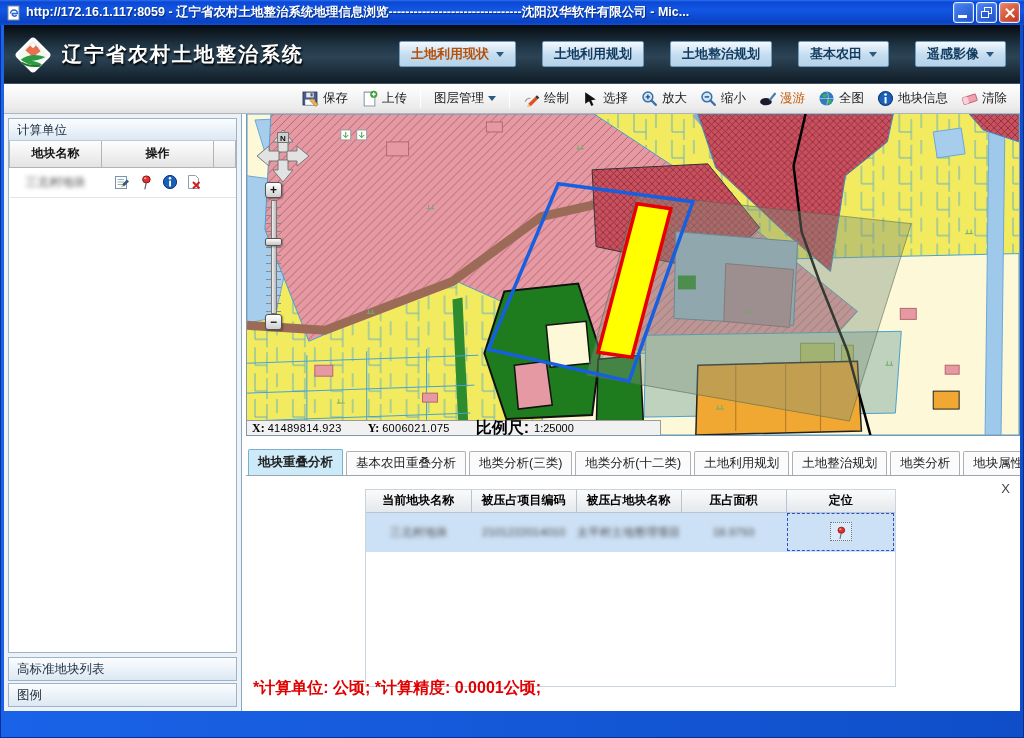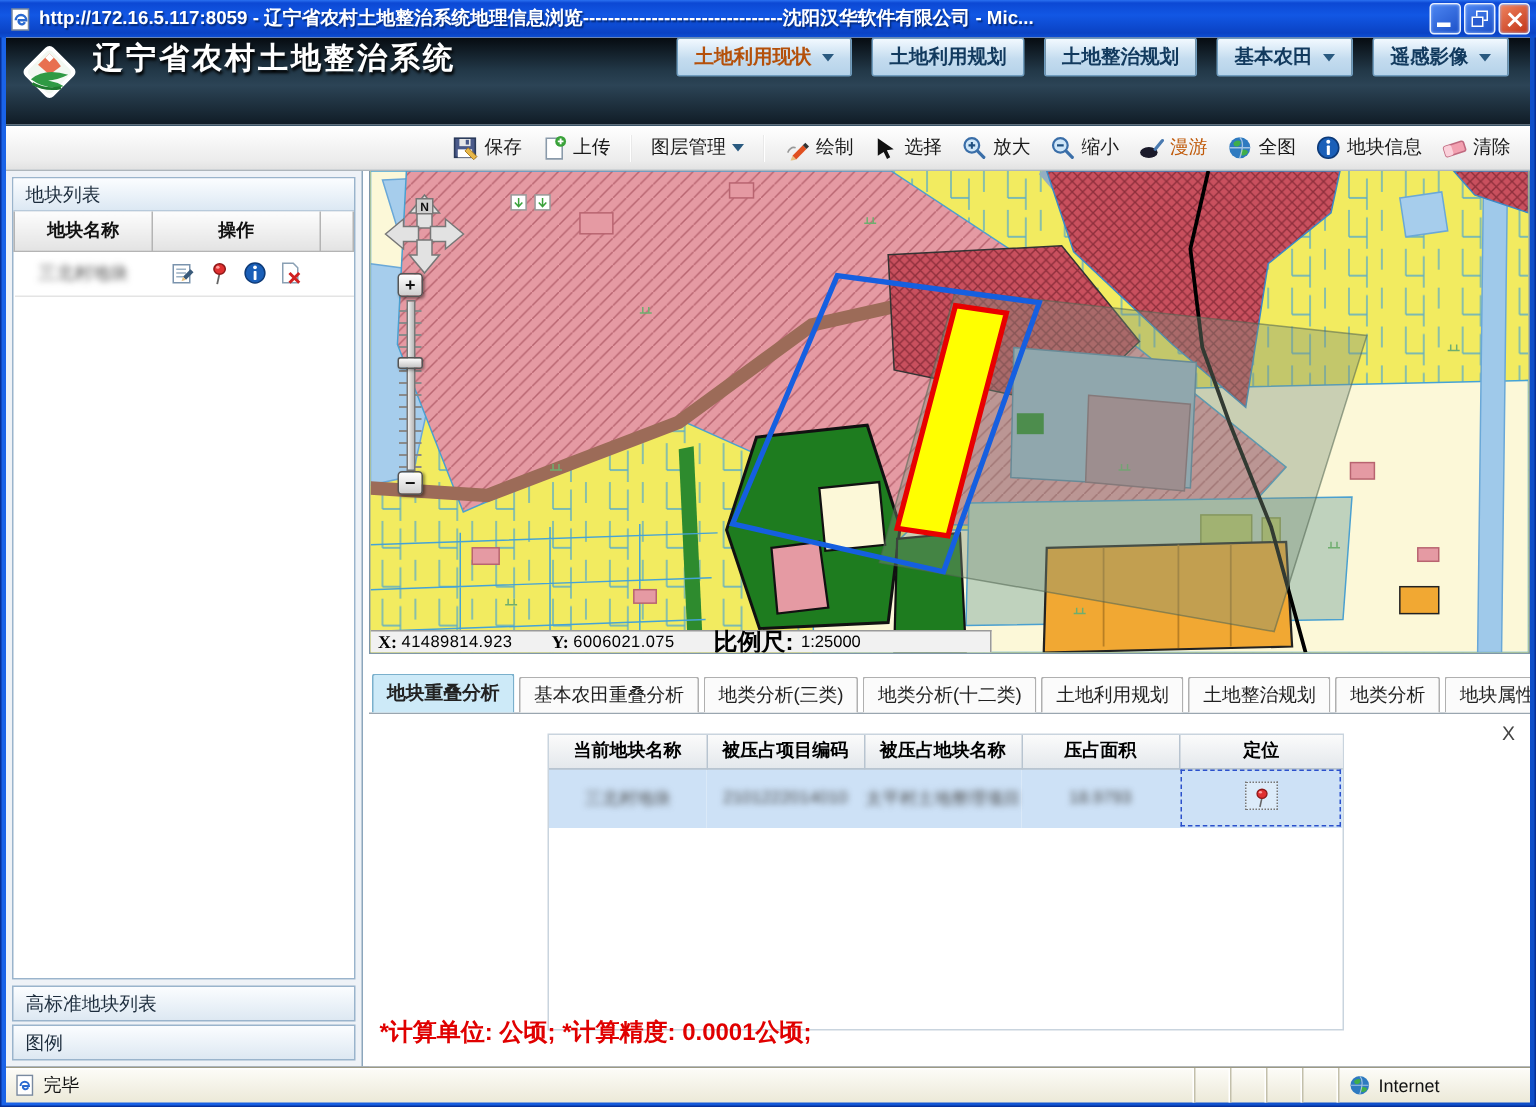--- a/index.html
+++ b/index.html
@@ -23,25 +23,25 @@
     background:linear-gradient(145deg,#4d86f2,#1c50c8);box-shadow:inset 0 0 2px #9cc0ff}
   .tbtn.close{background:linear-gradient(145deg,#ef8560,#c23317)}
   .tbtn .g-min{position:absolute;left:4px;bottom:4px;width:9px;height:3px;background:#fff}
   .tbtn .g-r1{position:absolute;left:7px;top:4px;width:8px;height:7px;border:1.5px solid #fff}
   .tbtn .g-r2{position:absolute;left:4px;top:8px;width:8px;height:7px;border:1.5px solid #fff;background:#2a5cd0}
   .tbtn .g-x1,.tbtn .g-x2{position:absolute;left:4px;top:9px;width:12px;height:2.4px;background:#fff}
   .tbtn .g-x1{transform:rotate(45deg)} .tbtn .g-x2{transform:rotate(-45deg)}
   
   .frame{position:absolute;left:4px;right:4px;top:25px;bottom:27px;background:#fff;overflow:hidden}
   
-  .app-header{position:absolute;left:0;top:0;width:100%;height:59px;display:flex;align-items:flex-start;
+  .app-header{position:absolute;left:0;top:0;width:100%;height:59px;display:flex;align-items:center;
     background:linear-gradient(180deg,#060b10 0%,#223848 38%,#2c4456 55%,#101c26 100%);border-bottom:1px solid #3a5468}
   .logo{width:42px;height:42px;margin:2px 8px 0 8px;flex:0 0 auto}
   .app-title{color:#fff;font-size:20px;font-weight:bold;letter-spacing:2px;text-shadow:1px 2px 2px #000;flex:1}
-  .navbtns{display:flex;gap:13px;margin-right:14px;align-items:center}
+  .navbtns{display:flex;gap:26px;margin-right:14px;align-items:center}
   .navbtn{height:26px;padding:0 11px;display:flex;align-items:center;gap:7px;cursor:pointer;
     background:linear-gradient(180deg,#f2f9ff,#c4dcef 55%,#b5d2e9);border:1px solid #6f9cbe;border-radius:2px;
     font-size:13px;color:#123a5e;font-weight:bold;white-space:nowrap}
   .navbtn.active{color:#b4500a}
   .dd-arrow{width:0;height:0;border-left:4.5px solid transparent;border-right:4.5px solid transparent;border-top:5px solid #2a5a80}
   
   .toolbar{position:absolute;left:0;top:59px;width:100%;height:30px;display:flex;justify-content:flex-end;align-items:center;gap:7px;
     background:linear-gradient(180deg,#ffffff,#ececec 80%,#e2e2e2);border-bottom:1px solid #aeb6bc;padding-right:10px}
   .titem{display:flex;align-items:center;gap:4px;font-size:12.5px;color:#1a1a1a;cursor:pointer;padding:2px 3px;white-space:nowrap}
   .titem.active{color:var(--accent-orange)}
@@ -109,21 +109,21 @@
 </head>
 <body>
 
 <div class="window">
 
   <div class="titlebar">
     <svg class="tb-ico" viewBox="0 0 16 16">
       <rect x="2" y="1" width="11" height="14" fill="#fff" stroke="#7a8aa0"></rect>
       <path d="M4.5 8.5 a3.5 3.5 0 1 1 7 0 h-5 a2 2 0 0 0 4 1.2" fill="none" stroke="#2a6ad0" stroke-width="1.6"></path>
     </svg>
-    <span class="tb-title">http://172.16.5.117:8059 - 辽宁省农村土地整治系统地理信息浏览--------------------------------沈阳汉华软件有限公司 - Mic...</span>
+    <span class="tb-title">http://172.16.1.117:8059 - 辽宁省农村土地整治系统地理信息浏览--------------------------------沈阳汉华软件有限公司 - Mic...</span>
     <span class="tb-btns">
       <span class="tbtn">
           <span class="g-min"></span>
         </span>
       <span class="tbtn">
           <span class="g-r1"></span>
           <span class="g-r2"></span>
         </span>
       <span class="tbtn close">
           <span class="g-x1"></span>
@@ -255,21 +255,21 @@
           </g>
         </svg>
           <span>清除</span>
       </div>
     </div>
 
     <div class="content">
 
       <div class="sidebar">
         <div class="side-list">
-          <div class="panel-hdr">地块列表</div>
+          <div class="panel-hdr">计算单位</div>
           <table class="sl-table">
             <thead>
               <tr>
                 <th style="width:92px">地块名称</th>
                 <th style="width:112px">操作</th>
                 <th></th>
               </tr>
             </thead>
             <tbody>
               <tr>
@@ -465,34 +465,13 @@
                 </tr>
               </tbody>
             </table>
           </div>
           <div class="footnote">*计算单位: 公顷; *计算精度: 0.0001公顷;</div>
         </div>
       </div>
     </div>
   </div>
 
-  <div class="statusbar">
-    <div class="st-left">
-      <svg class="sicon" viewBox="0 0 16 16">
-        <rect x="2.5" y="1" width="11" height="14" fill="#fff" stroke="#7a8aa0"></rect>
-        <path d="M5 8.5 a3 3 0 1 1 6 0 h-4.2 a1.8 1.8 0 0 0 3.6 1" fill="none" stroke="#2a6ad0" stroke-width="1.4"></path>
-      </svg>
-      <span>完毕</span>
-    </div>
-    <div class="st-cell"></div>
-    <div class="st-cell"></div>
-    <div class="st-cell"></div>
-    <div class="st-cell"></div>
-    <div class="st-net">
-      <svg class="sicon" viewBox="0 0 16 16">
-        <circle cx="8" cy="8" r="6.6" fill="#2e7ac0"></circle>
-        <path d="M4 5 q2 -2.2 4.2 -1.2 q1 2 -1 3.2 q-3 1 -3.2 -2z M9 9.5 q3 -1 4.2 1 q-1 3 -4.2 2.2z" fill="#3fae4a"></path>
-        <path d="M1.6 8 h12.8 M8 1.5 q3.4 3.2 0 13" stroke="rgba(255,255,255,.55)" stroke-width=".8" fill="none"></path>
-      </svg>
-      <span>Internet</span>
-    </div>
-  </div>
 </div>
 
 </body></html>

